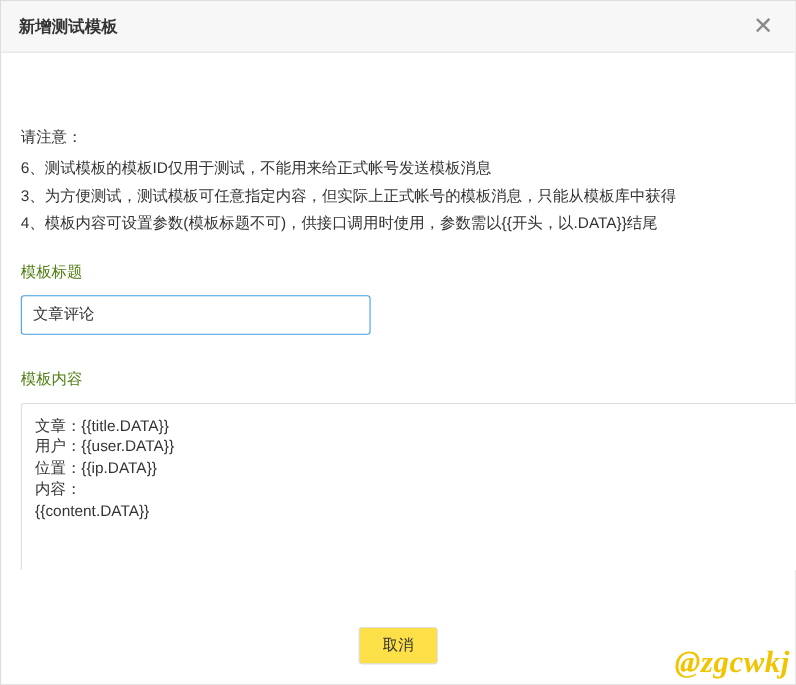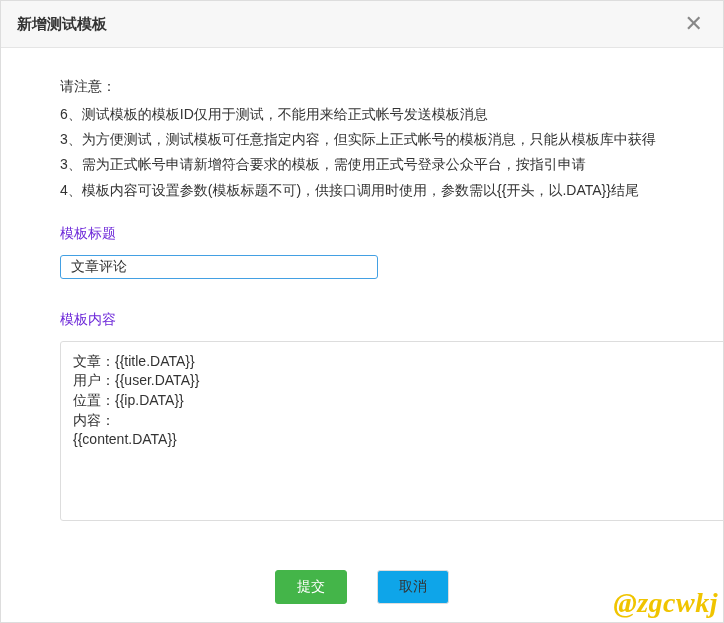--- a/index.html
+++ b/index.html
@@ -1,18 +1,19 @@
 <!DOCTYPE html>
 <html><head>
   <meta charset="utf-8">
   <style>
     * {
       margin: 0;
       padding: 0;
       box-sizing: border-box;
+      gap: 38px;
     }
     body {
       font-family: "Microsoft YaHei", "PingFang SC", Arial, sans-serif;
       font-size: 14px;
       color: #333;
       background: #fff;
       width: 724px;
       height: 623px;
       position: relative;
     }
@@ -39,45 +40,45 @@
     }
     .close-icon {
       font-size: 22px;
       color: #888;
       cursor: pointer;
       line-height: 1;
       padding: 0 4px;
     }
     .dialog-body {
       flex: 1;
-      padding: 30px 38px 10px 59px;
+      padding: 30px 38px 10px 18px;
       overflow: auto;
     }
     .notice-title {
       font-size: 14px;
       color: #333;
       margin-bottom: 6px;
     }
     .notice-list {
       margin-bottom: 22px;
     }
     .notice-item {
       font-size: 14px;
       color: #333;
       line-height: 1.8;
     }
     .field-label {
       font-size: 14px;
-      color: #6d28d9;
+      color: #4d7c0f;
       margin-bottom: 12px;
       margin-top: 6px;
     }
     .text-input {
       width: 318px;
-      height: 24px;
+      height: 36px;
       padding: 6px 10px;
       border: 1px solid #43a0e3;
       border-radius: 3px;
       outline: none;
       font-size: 14px;
       font-family: inherit;
       color: #333;
       margin-bottom: 26px;
     }
     .textarea-input {
@@ -110,21 +111,21 @@
       cursor: pointer;
       font-family: inherit;
       outline: none;
     }
     .btn-primary {
       background: #44B549;
       color: #fff;
       border: 1px solid #44B549;
     }
     .btn-default {
-      background: #0ea5e9;
+      background: #fde047;
       color: #333;
       border: 1px solid #ddd;
     }
     .watermark {
       position: absolute;
       right: 6px;
       bottom: 4px;
       font-size: 28px;
       font-style: italic;
       font-weight: bold;
@@ -141,34 +142,32 @@
   <div class="dialog-header">
     <div class="dialog-title">新增测试模板</div>
     <div class="close-icon">✕</div>
   </div>
 
   <div class="dialog-body">
     <div class="notice-title">请注意：</div>
     <div class="notice-list">
       <div class="notice-item">6、测试模板的模板ID仅用于测试，不能用来给正式帐号发送模板消息</div>
       <div class="notice-item">3、为方便测试，测试模板可任意指定内容，但实际上正式帐号的模板消息，只能从模板库中获得</div>
-      <div class="notice-item">3、需为正式帐号申请新增符合要求的模板，需使用正式号登录公众平台，按指引申请</div>
       <div class="notice-item">4、模板内容可设置参数(模板标题不可)，供接口调用时使用，参数需以{{开头，以.DATA}}结尾</div>
     </div>
 
     <div class="field-label">模板标题</div>
     <input type="text" class="text-input" value="文章评论" style="">
 
     <div class="field-label">模板内容</div>
     <textarea class="textarea-input" style="">文章：{{title.DATA}}
 用户：{{user.DATA}}
 位置：{{ip.DATA}}
 内容：
 {{content.DATA}}</textarea>
   </div>
 
   <div class="dialog-footer">
-    <button class="btn btn-primary">提交</button>
     <button class="btn btn-default">取消</button>
   </div>
 </div>
 
 <div class="watermark">@zgcwkj</div>
 
 </body></html>

